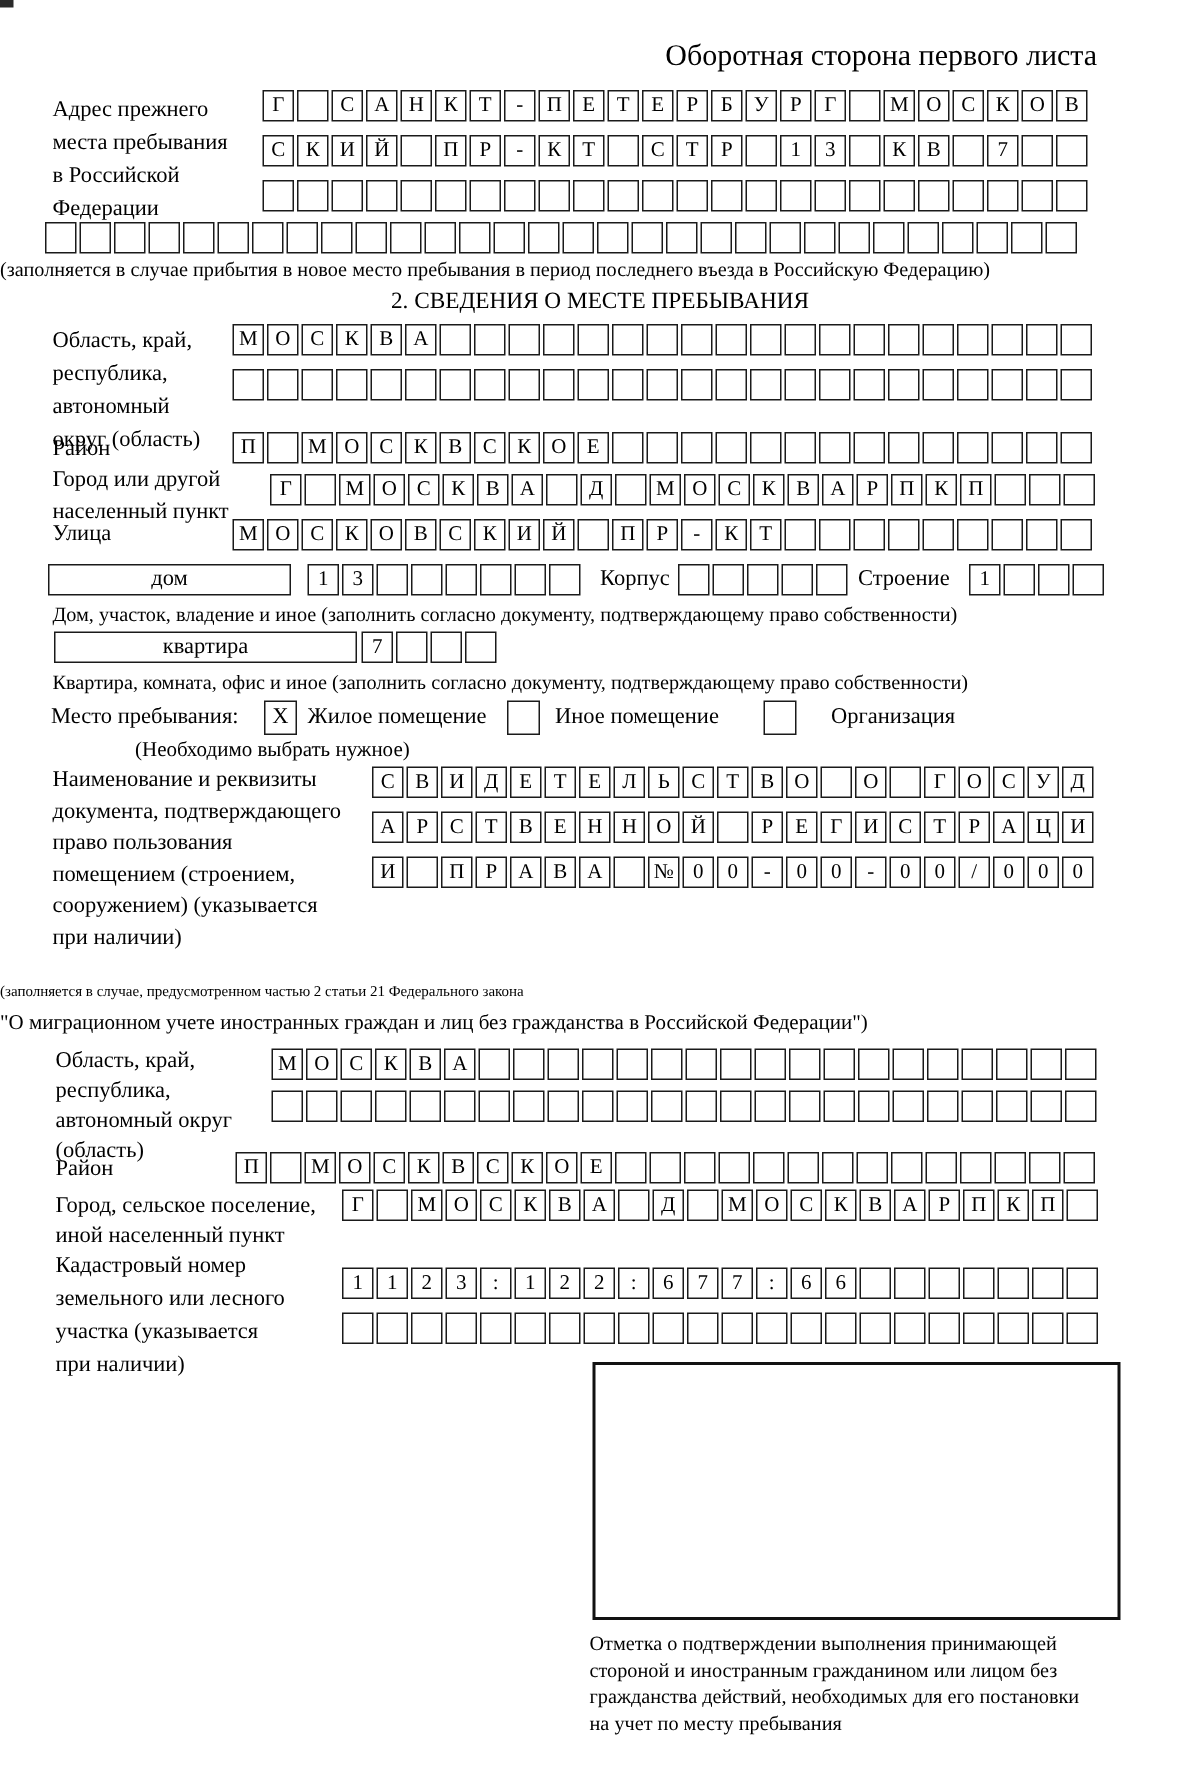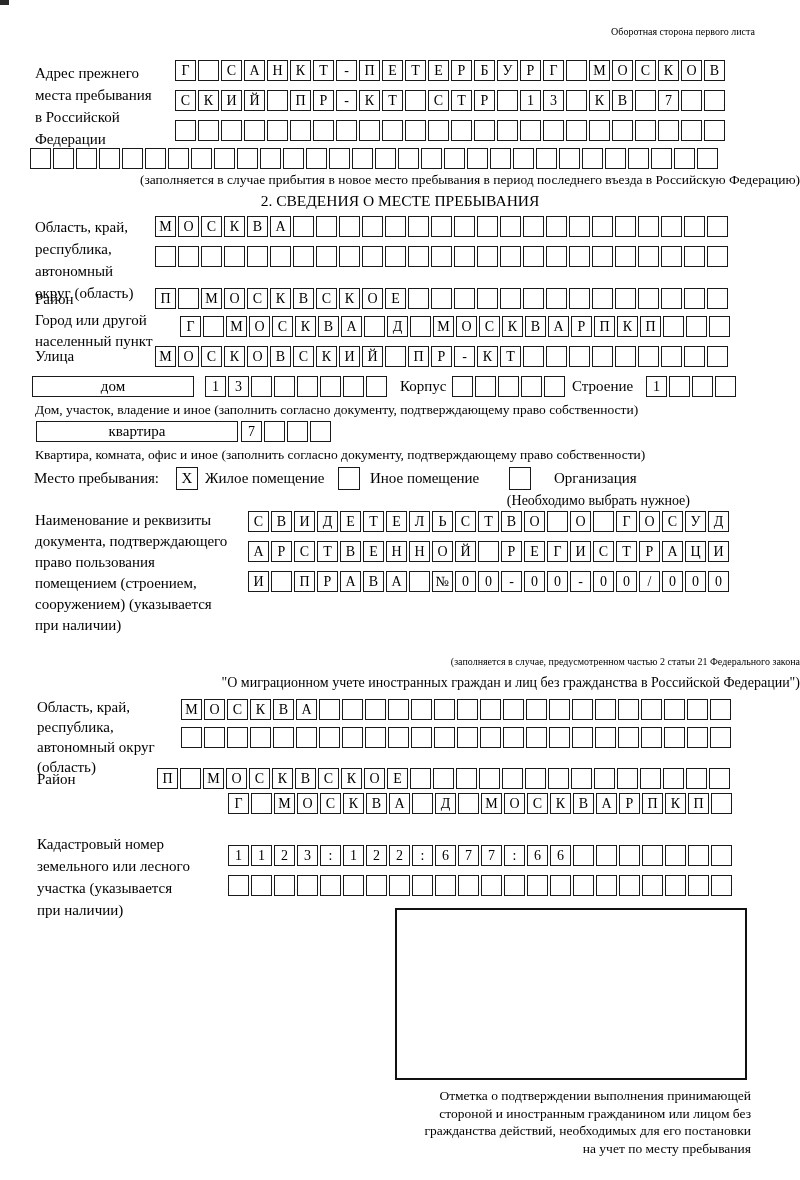--- a/index.html
+++ b/index.html
@@ -10,32 +10,32 @@
   .lline{white-space:nowrap;}
   .cellrow{position:absolute;display:flex;gap:2px;}
   .cell{box-sizing:content-box;flex:0 0 auto;width:19px;height:19px;border:1.6px solid #1a1a1a;
         display:inline-flex;align-items:center;justify-content:center;font-size:14px;line-height:1;}
   .widebox{position:absolute;box-sizing:content-box;border:1.6px solid #1a1a1a;height:19px;
         display:flex;align-items:center;justify-content:center;font-size:15px;}
   .cb{position:absolute;box-sizing:content-box;width:20px;height:21px;border:1.6px solid #1a1a1a;
         display:flex;align-items:center;justify-content:center;font-size:15px;}
   .cap{position:absolute;font-size:13.5px;}
   .ttl{position:absolute;left:0;width:800px;text-align:center;font-weight:normal;font-size:15.5px;}
-  .ctr{text-align:right;}
+  .ctr{text-align:left;}
   .bigbox{position:absolute;box-sizing:content-box;border:2px solid #111;background:#fff;}
   .artifact{position:absolute;left:0;top:0;width:9px;height:5px;background:#2a2a2a;}
 </style>
 </head>
 <body>
 
 <div class="page">
 
   <div class="artifact"></div>
 
-  <div class="abs" style="top:26px;left:420px;width:335px;text-align:right;font-size:10px">Оборотная сторона первого листа</div>
+  <div class="abs" style="top:26px;left:420px;width:335px;text-align:center;font-size:20px">Оборотная сторона первого листа</div>
 
   <div class="lbl" style="top:62px;left:35px;line-height:22px">
       <div class="lline">Адрес прежнего</div>
       <div class="lline">места пребывания</div>
       <div class="lline">в Российской</div>
       <div class="lline">Федерации</div>
     </div>
   <div class="cellrow" style="top:60px;left:175px">
       <span class="cell">Г</span>
       <span class="cell"></span>
@@ -508,20 +508,24 @@
       <span class="cell"></span>
       <span class="cell"></span>
       <span class="cell"></span>
       <span class="cell"></span>
       <span class="cell"></span>
       <span class="cell"></span>
       <span class="cell"></span>
       <span class="cell"></span>
     </div>
 
+  <div class="lbl" style="top:794px;left:37px;line-height:20px">
+      <div class="lline">Город, сельское поселение,</div>
+      <div class="lline">иной населенный пункт</div>
+    </div>
   <div class="cellrow" style="top:793px;left:228px">
       <span class="cell">Г</span>
       <span class="cell"></span>
       <span class="cell">М</span>
       <span class="cell">О</span>
       <span class="cell">С</span>
       <span class="cell">К</span>
       <span class="cell">В</span>
       <span class="cell">А</span>
       <span class="cell"></span>

